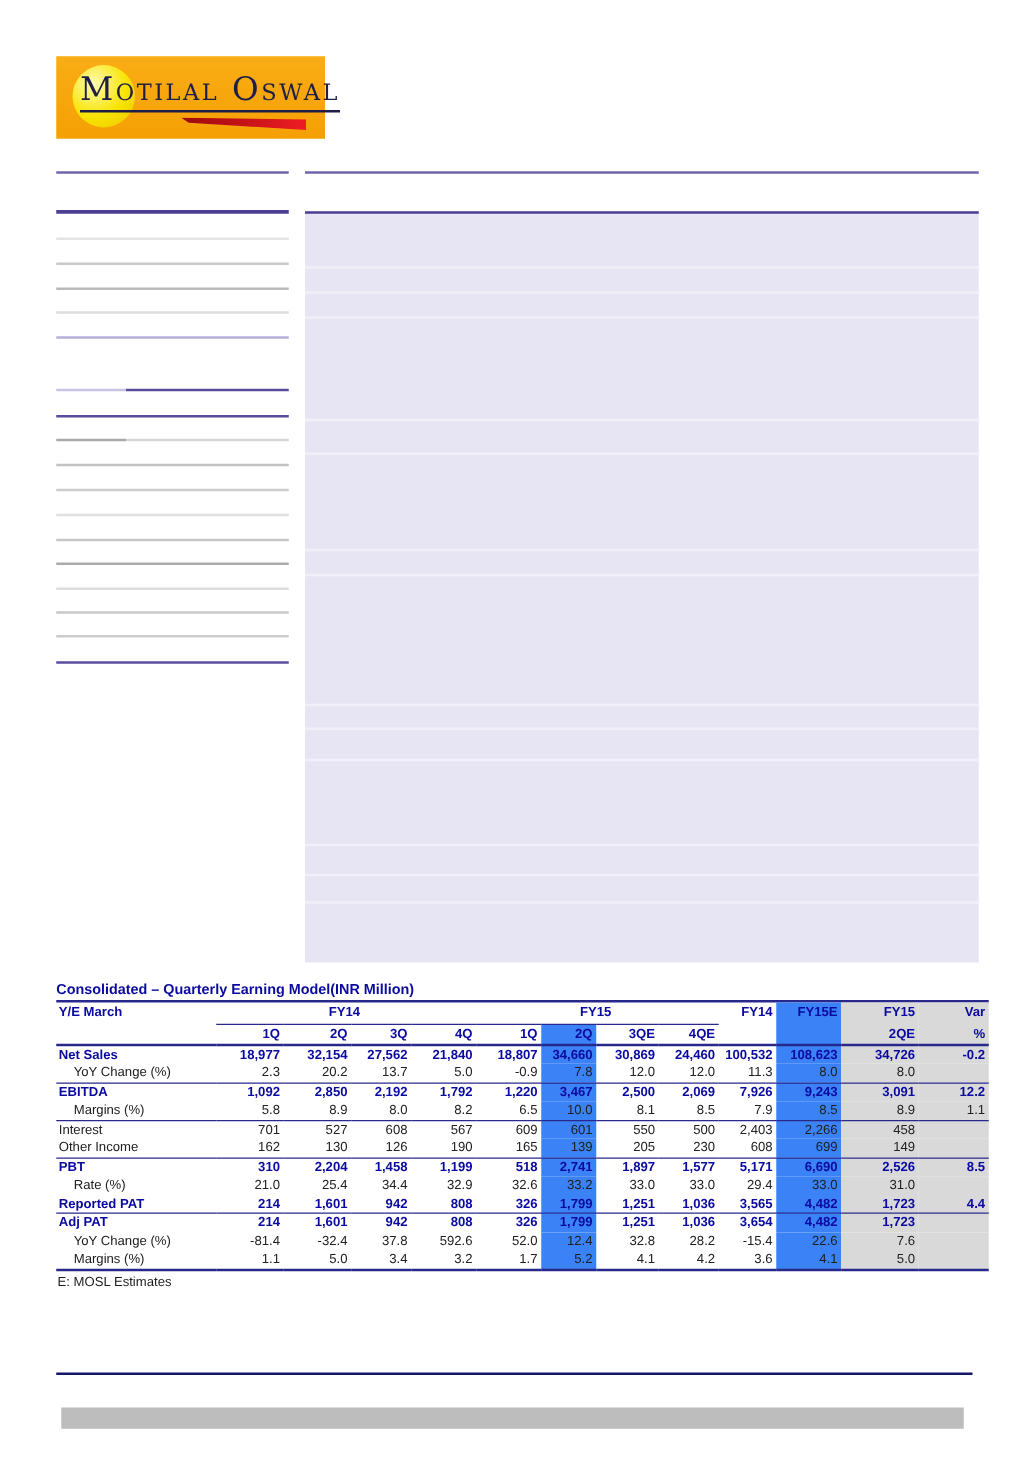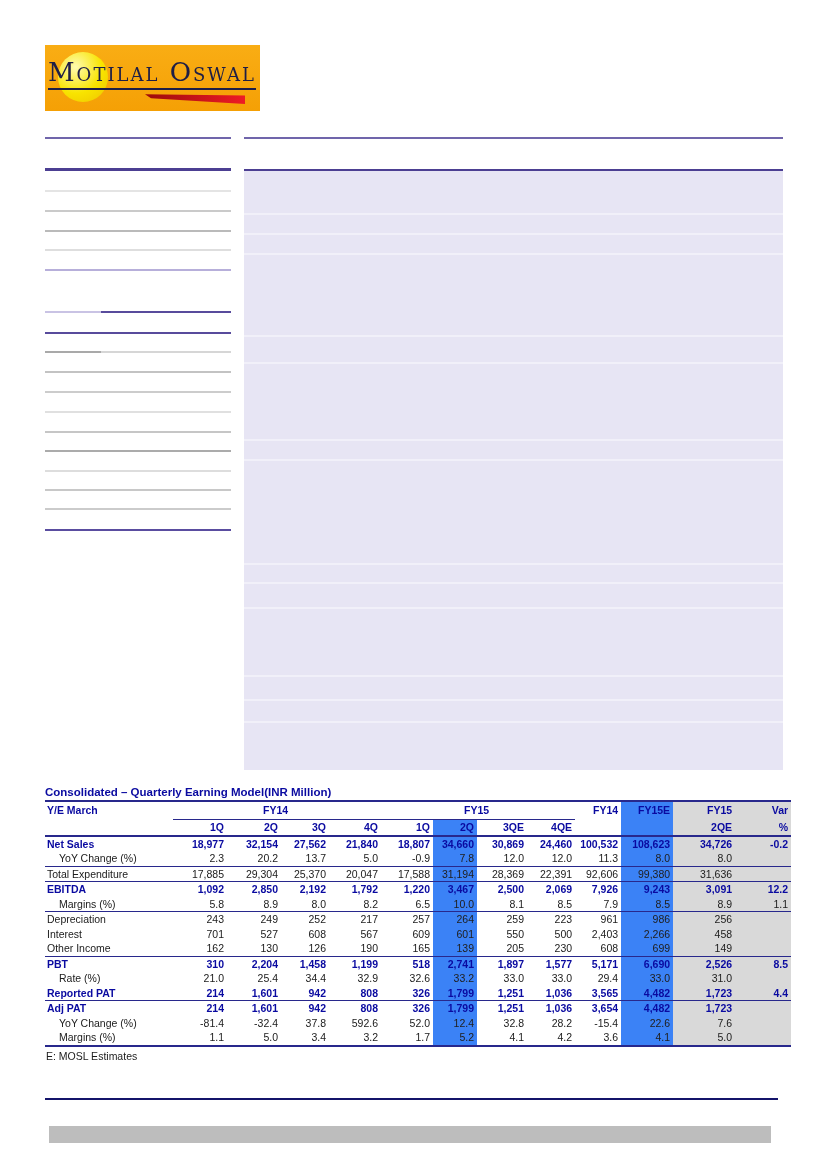--- a/index.html
+++ b/index.html
@@ -4,21 +4,21 @@
 <style>
   html,body{margin:0;padding:0;}
   body{
     width:827px;height:1169px;position:relative;background:#ffffff;
     font-family:"Liberation Sans", sans-serif;overflow:hidden;
   }
   
   .logo{position:absolute;left:45px;top:45px;width:215px;height:66px;background:linear-gradient(180deg,#f9ad14,#f5a005);}
   .logo-circle{position:absolute;left:13px;top:7px;width:50px;height:50px;border-radius:50%;
     background:radial-gradient(circle at 35% 30%,#fffbb0,#f8e400 55%,#eec200);}
-  .logo-text{position:absolute;left:3px;top:12px;font-family:"DejaVu Serif", serif;
+  .logo-text{position:absolute;left:19px;top:12px;font-family:"DejaVu Serif", serif;
     font-variant:small-caps;font-size:26px;letter-spacing:2px;color:#1e1e46;
     border-bottom:2px solid #1e1e46;padding-bottom:1px;white-space:nowrap;}
   .logo-swoosh{position:absolute;left:100px;top:47px;width:100px;height:12px;
     background:linear-gradient(90deg,#9c0a0a,#ee1c25);
     clip-path:polygon(0 18%,100% 30%,100% 100%,6% 52%);}
   
   .rule{position:absolute;}
   
   .panel{position:absolute;left:244px;top:169px;width:539px;height:599px;
     background:#e7e5f4;border-top:2px solid #4c3f92;}
@@ -166,35 +166,20 @@
           <td class="">5.0</td>
           <td class="">-0.9</td>
           <td class="bg-lav">7.8</td>
           <td class="">12.0</td>
           <td class="">12.0</td>
           <td class="">11.3</td>
           <td class="bg-lav">8.0</td>
           <td class=" bg-gray">8.0</td>
           <td class=" bg-gray"></td>
         </tr>
-        <tr class="sep ">
-          <td class="lbl">Total Expenditure</td>
-          <td class="">17,885</td>
-          <td class="">29,304</td>
-          <td class="">25,370</td>
-          <td class="">20,047</td>
-          <td class="">17,588</td>
-          <td class="bg-lav">31,194</td>
-          <td class="">28,369</td>
-          <td class="">22,391</td>
-          <td class="">92,606</td>
-          <td class="bg-lav">99,380</td>
-          <td class=" bg-gray">31,636</td>
-          <td class=" bg-gray"></td>
-        </tr>
         <tr class="bold ">
           <td class="lbl">EBITDA</td>
           <td class="">1,092</td>
           <td class="">2,850</td>
           <td class="">2,192</td>
           <td class="">1,792</td>
           <td class="">1,220</td>
           <td class="bg-lav">3,467</td>
           <td class="">2,500</td>
           <td class="">2,069</td>
@@ -212,35 +197,20 @@
           <td class="">6.5</td>
           <td class="bg-lav">10.0</td>
           <td class="">8.1</td>
           <td class="">8.5</td>
           <td class="">7.9</td>
           <td class="bg-lav">8.5</td>
           <td class=" bg-gray">8.9</td>
           <td class=" bg-gray">1.1</td>
         </tr>
         <tr class="">
-          <td class="lbl">Depreciation</td>
-          <td class="">243</td>
-          <td class="">249</td>
-          <td class="">252</td>
-          <td class="">217</td>
-          <td class="">257</td>
-          <td class="bg-lav">264</td>
-          <td class="">259</td>
-          <td class="">223</td>
-          <td class="">961</td>
-          <td class="bg-lav">986</td>
-          <td class=" bg-gray">256</td>
-          <td class=" bg-gray"></td>
-        </tr>
-        <tr class="">
           <td class="lbl">Interest</td>
           <td class="">701</td>
           <td class="">527</td>
           <td class="">608</td>
           <td class="">567</td>
           <td class="">609</td>
           <td class="bg-lav">601</td>
           <td class="">550</td>
           <td class="">500</td>
           <td class="">2,403</td>

